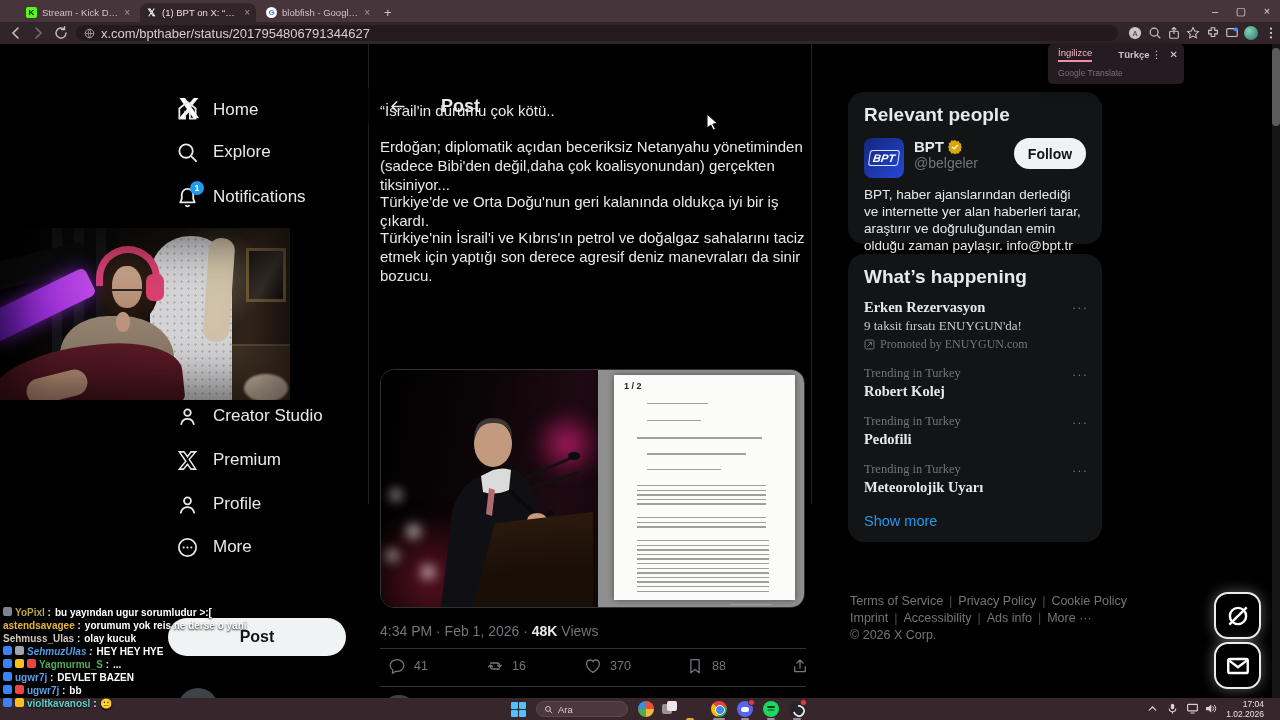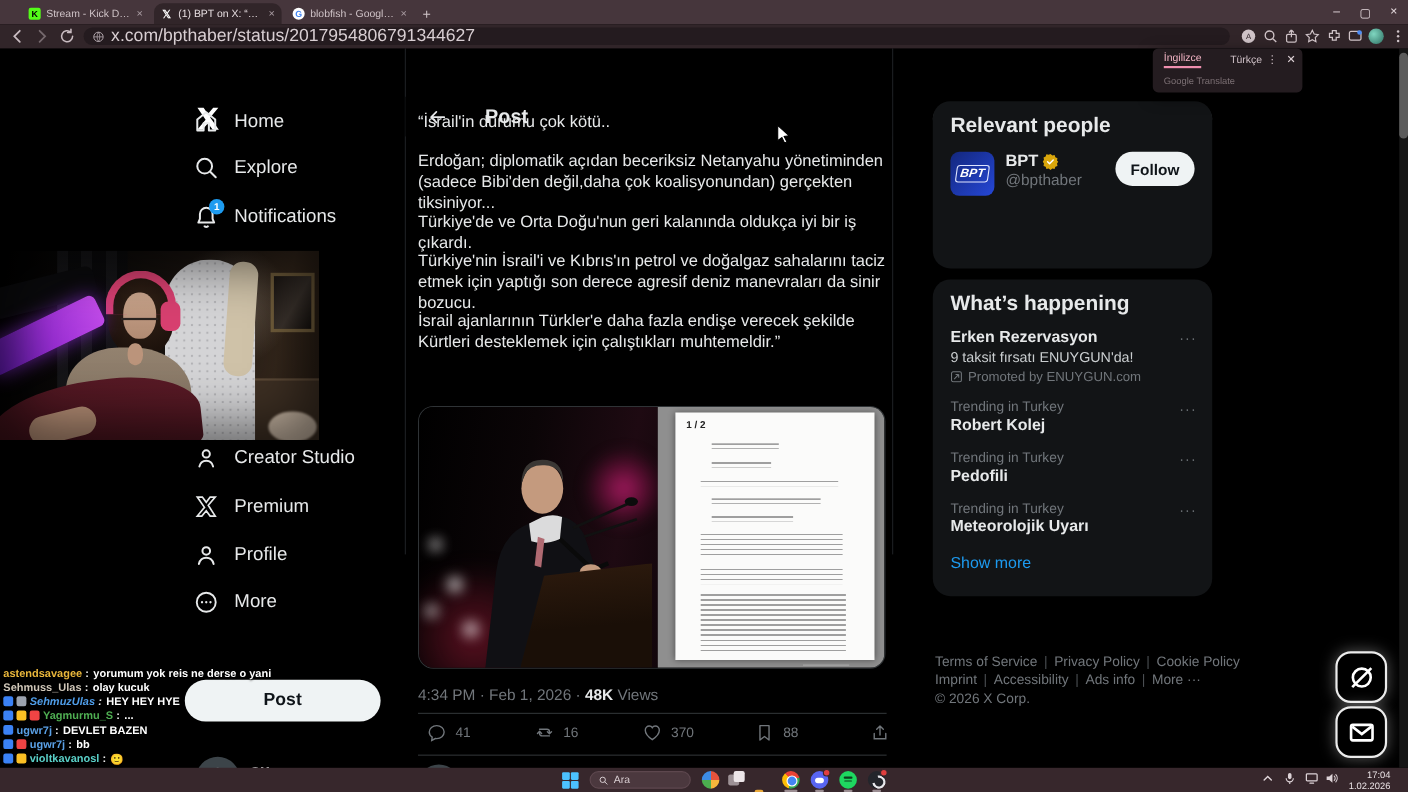--- a/index.html
+++ b/index.html
@@ -21,33 +21,33 @@
   .fav.xico{color:#fff;font-size:10px;}
   .fav.goog{background:#fff;color:#4285f4;border-radius:50%;font-size:8px;}
   .newtab{position:absolute;left:384px;top:5px;color:#cfc3c7;font-size:13px;}
   .winctl{position:absolute;top:0;height:22px;display:flex;align-items:center;justify-content:center;
           width:26px;color:#e3d8dc;font-size:11px;}
   #toolbar{position:absolute;left:0;top:22px;width:1280px;height:22px;background:#312529;z-index:50;}
   .navic{position:absolute;top:3px;width:16px;height:16px;color:#c9bcc1;}
   .navic svg{width:100%;height:100%;}
   #urlbar{position:absolute;left:76px;top:3px;width:1042px;height:16px;border-radius:8px;background:#241b1f;
           display:flex;align-items:center;padding:0 8px;gap:6px;}
-  #urltext{font-size:16px;color:#d8ced2;}
+  #urltext{font-size:13px;color:#d8ced2;}
   .tbic{position:absolute;top:4px;width:14px;height:14px;color:#cfc3c7;}
   .tbic svg{width:100%;height:100%;}
   #avatarchrome{position:absolute;left:1244px;top:4px;width:14px;height:14px;border-radius:50%;
                 background:radial-gradient(circle at 35% 35%,#7fd6c0,#2e6f62);}
 
   
   #translate{position:absolute;left:1048px;top:44px;width:136px;height:40px;background:#241c20;
              border-radius:5px;box-shadow:0 4px 14px rgba(0,0,0,.6);z-index:60;}
   #translate .row{display:flex;align-items:center;height:18px;padding:2px 6px 0 10px;}
   .trtab{font-size:9.5px;}
   .trtab.act{color:#f2b4c4;border-bottom:2px solid #ef8faf;padding-bottom:2px;}
-  .trtab.inact{color:#cfc0c6;margin-left:26px;}
+  .trtab.inact{color:#cfc0c6;margin-left:26px;font-weight:bold;}
   .trdots{margin-left:auto;color:#cfc0c6;font-size:10px;}
   .trclose{margin-left:8px;color:#e0d4d8;font-size:10px;}
   .trcap{font-size:8.5px;color:#7c7074;padding:6px 0 0 10px;}
 
   
   #page{position:absolute;left:0;top:44px;width:1280px;height:460px;background:#000;}
   .colborder{position:absolute;top:0;bottom:0;width:1px;background:#1d2023;}
 
   
   #scroll-track{position:absolute;left:1272px;top:44px;width:8px;height:654px;background:#161616;z-index:45;}
@@ -115,21 +115,21 @@
   #rp-row{display:flex;align-items:flex-start;gap:10px;padding:8px 16px 0;}
   #bpt-avatar{width:40px;height:40px;border-radius:8px;flex:0 0 40px;
               background:linear-gradient(135deg,#13277d,#2547d6);display:flex;align-items:center;justify-content:center;}
   #bpt-avatar span{color:#fff;font-size:11px;font-weight:bold;font-style:italic;border:1px solid #dfe5ff;
                    padding:1px 3px;border-radius:3px;transform:skewX(-8deg);}
   #rp-name{font-size:15px;font-weight:bold;color:#e7e9ea;display:flex;align-items:center;gap:3px;}
   #rp-handle{font-size:14px;color:#71767b;}
   #followbtn{margin-left:auto;width:72px;height:31px;border-radius:16px;background:#eff3f4;color:#0f1419;
              font-size:14px;font-weight:bold;display:flex;align-items:center;justify-content:center;}
   #rp-bio{padding:8px 16px 14px;font-size:13.5px;line-height:17px;color:#e7e9ea;}
-  .trenditem{position:relative;padding:7px 16px;}
+  .trenditem{position:relative;padding:7px 16px;font-family:Liberation Serif, serif;}
   .trendctx{font-size:12.5px;color:#71767b;}
   .trendname{font-size:14.5px;font-weight:bold;color:#e7e9ea;margin-top:2px;}
   .trendsub{font-size:13px;color:#c9cdcf;margin-top:2px;}
   .promoted{display:flex;align-items:center;gap:5px;font-size:12px;color:#71767b;margin-top:3px;}
   .promoted svg{width:11px;height:11px;}
   .tdots{position:absolute;right:14px;top:8px;color:#71767b;font-size:13px;letter-spacing:1px;}
   #showmore{padding:10px 16px 14px;font-size:14.5px;color:#1d9bf0;}
   #xfooter{position:absolute;left:850px;top:549px;width:260px;font-size:12.5px;color:#71767b;line-height:17px;}
   .flink{white-space:nowrap;}
   .flink:not(:first-child)::before{content:"|";margin:0 6px;color:#4a4e52;}
@@ -387,21 +387,20 @@
       <svg id="backic" viewBox="0 0 24 24">
         <path d="M20 12H5M5 12l6-6M5 12l6 6" fill="none" stroke="currentColor" stroke-width="2" stroke-linecap="round" stroke-linejoin="round"></path>
         </svg>
       <span id="ctitle">Post</span>
     </div>
 
     <div class="para" style="top:57px">“İsrail'in durumu çok kötü..</div>
     <div class="para" style="top:93px">Erdoğan; diplomatik açıdan beceriksiz Netanyahu yönetiminden (sadece Bibi'den değil,daha çok koalisyonundan) gerçekten tiksiniyor...</div>
     <div class="para" style="top:148px">Türkiye'de ve Orta Doğu'nun geri kalanında oldukça iyi bir iş çıkardı.</div>
     <div class="para" style="top:184px">Türkiye'nin İsrail'i ve Kıbrıs'ın petrol ve doğalgaz sahalarını taciz etmek için yaptığı son derece agresif deniz manevraları da sinir bozucu.</div>
-    <div class="para" style="top:238px">İsrail ajanlarının Türkler'e daha fazla endişe verecek şekilde Kürtleri desteklemek için çalıştıkları muhtemeldir.”</div>
 
     <div id="media">
       <div id="photo">
         <div class="orb" style="left:150px;top:38px;width:72px;height:72px;background:radial-gradient(circle,#a21a5e 0%,rgba(120,16,64,.5) 45%,transparent 72%);"></div>
         <div class="orb" style="left:-30px;top:150px;width:160px;height:120px;background:radial-gradient(circle,#5a1020 0%,transparent 70%);filter:blur(10px)"></div>
         <div class="orb" style="left:10px;top:120px;width:10px;height:10px;background:#fff;opacity:.85"></div>
         <div class="orb" style="left:26px;top:155px;width:13px;height:13px;background:#fff;opacity:.8"></div>
         <div class="orb" style="left:6px;top:180px;width:11px;height:11px;background:#fff;opacity:.75"></div>
         <div class="orb" style="left:40px;top:195px;width:14px;height:14px;background:#fff;opacity:.7"></div>
         <svg width="218" height="239" viewBox="0 0 218 239">
@@ -491,24 +490,25 @@
             <span>BPT</span>
           </span>
         <span>
           <div id="rp-name">
               <span>BPT</span>
             <svg width="16" height="16" viewBox="0 0 24 24">
               <path d="M12 1.6l2.5 2 3.1-.6 1 3 2.9 1.3-.6 3.1L22.5 12l-1.6 2.6.6 3.1-2.9 1.3-1 3-3.1-.6-2.5 2-2.5-2-3.1.6-1-3-2.9-1.3.6-3.1L1.5 12l1.6-2.6-.6-3.1 2.9-1.3 1-3 3.1.6z" fill="#d9a60b"></path>
               <path d="M8 12.2l2.7 2.6 5-5.2" fill="none" stroke="#fff" stroke-width="2" stroke-linecap="round" stroke-linejoin="round"></path>
               </svg>
           </div>
-          <div id="rp-handle">@bpthaber</div>
+          <div id="rp-handle">@belgeler</div>
         </span>
         <span id="followbtn">Follow</span>
       </div>
+      <div id="rp-bio">BPT, haber ajanslarından derlediği ve internette yer alan haberleri tarar, araştırır ve doğruluğundan emin olduğu zaman paylaşır. info@bpt.tr</div>
     </div>
 
     <div class="card" style="top:210px;height:288px">
       <div class="cardtitle">What’s happening</div>
       <div class="trenditem">
         <div class="trendname" style="margin-top:0">Erken Rezervasyon</div>
         <div class="trendsub">9 taksit fırsatı ENUYGUN'da!</div>
         <div class="promoted">
           <svg viewBox="0 0 16 16">
               <rect x="1.5" y="1.5" width="13" height="13" rx="2" fill="none" stroke="#71767b" stroke-width="1.4"></rect>
@@ -586,20 +586,25 @@
     <div class="wc-hand"></div>
     <div class="wc-blanket"></div>
     <div class="wc-foot"></div>
     <div class="wc-micarm"></div>
     <div class="wc-keyboard"></div>
     <div class="wc-vig"></div>
   </div>
 
   <div id="chat">
     <div class="chatrow">
+        <span class="badges"><span class="badge" style="background: rgb(125, 133, 144);"></span></span>
+        <span class="cuser" style="color: rgb(185, 164, 76);">YoPixl</span>
+        <span class="ctext">bu yayından ugur sorumludur &gt;:[</span>
+      </div>
+    <div class="chatrow">
         <span class="badges"></span>
         <span class="cuser" style="color: rgb(232, 182, 59);">astendsavagee</span>
         <span class="ctext">yorumum yok reis ne derse o yani</span>
       </div>
     <div class="chatrow">
         <span class="badges"></span>
         <span class="cuser" style="color: rgb(207, 198, 184);">Sehmuss_Ulas</span>
         <span class="ctext">olay kucuk</span>
       </div>
     <div class="chatrow">

